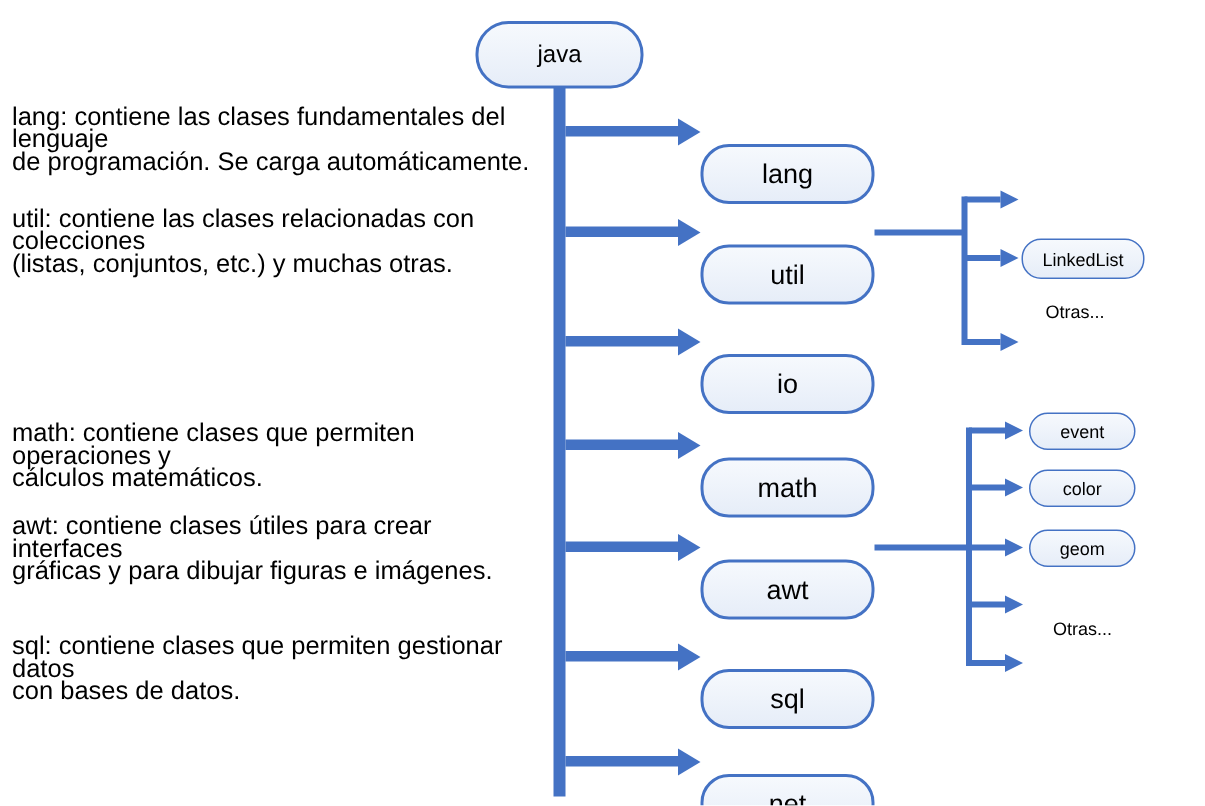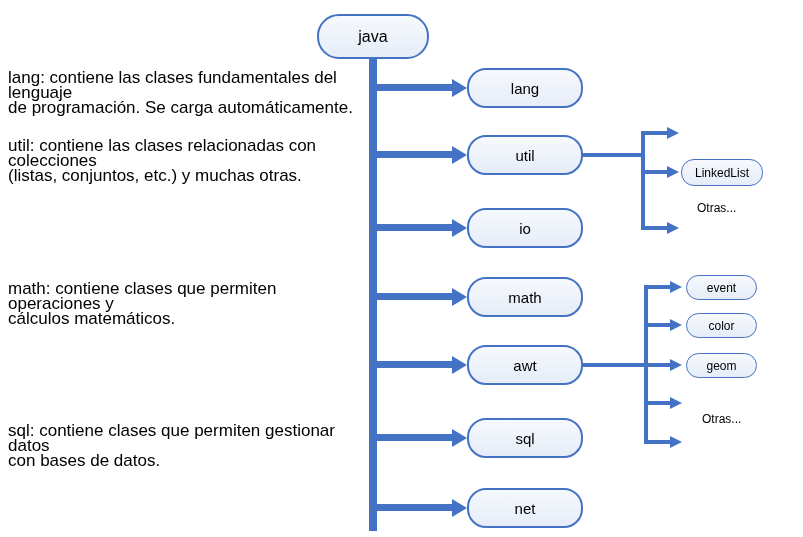--- a/index.html
+++ b/index.html
@@ -6,21 +6,21 @@
   html,body { background:#ffffff; }
   body { font-family:"Liberation Sans", sans-serif; color:#000; }
   .canvas { position:relative; width:797px; height:537px; background:#ffffff; overflow:hidden; }
 
   .box {
     position:absolute; display:flex; align-items:center; justify-content:center;
     background:linear-gradient(#f6f9fd,#e6edf8);
     border:2px solid #4472C4; color:#000;
   }
   .root  { left:317px; top:14px; width:112px; height:45px; border-radius:22px; font-size:16px; }
-  .pkg   { left:467px; width:116px; height:40px; border-radius:19px; font-size:15px; }
+  .pkg   { left:467px; width:116px; height:40px; border-radius:19px; font-size:18px;margin-top:28px; }
   .sub   { border-width:1.5px; font-size:12px; border-radius:13px; }
 
   .trunk { position:absolute; left:369px; top:58px; width:8px; height:473px; background:#4472C4; }
   .bar   { position:absolute; background:#4472C4; }
   .barM  { left:377px; width:75px; height:7px; }
   .head  { position:absolute; width:0; height:0; }
   .headM { left:452px; border-top:9px solid transparent; border-bottom:9px solid transparent; border-left:15px solid #4472C4; }
   .headS { border-top:6px solid transparent; border-bottom:6px solid transparent; border-left:12px solid #4472C4; }
 
   .desc  { position:absolute; left:8px; width:352px; font-size:17px; line-height:15px; white-space:pre-line; }
@@ -36,20 +36,22 @@
   </div>
 
   <div class="trunk"></div>
 
   <div class="desc" style="top:70px">lang: contiene las clases fundamentales del lenguaje
 de programación. Se carga automáticamente.</div>
   <div class="desc" style="top:138px">util: contiene las clases relacionadas con colecciones
 (listas, conjuntos, etc.) y muchas otras.</div>
   <div class="desc" style="top:281px">math: contiene clases que permiten operaciones y
 cálculos matemáticos.</div>
+  <div class="desc" style="top:343px">awt: contiene clases útiles para crear interfaces
+gráficas y para dibujar figuras e imágenes.</div>
   <div class="desc" style="top:423px">sql: contiene clases que permiten gestionar datos
 con bases de datos.</div>
 
   <div class="bar barM" style="top:84px"></div>
   <div class="head headM" style="top:79px"></div>
   <div class="bar barM" style="top:151px"></div>
   <div class="head headM" style="top:146px"></div>
   <div class="bar barM" style="top:224px"></div>
   <div class="head headM" style="top:219px"></div>
   <div class="bar barM" style="top:293px"></div>

